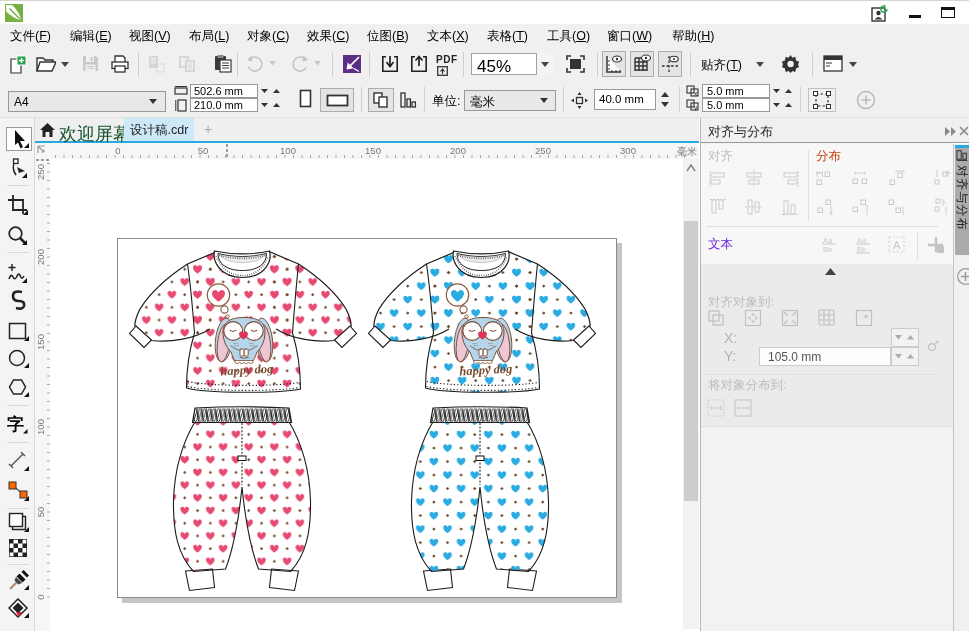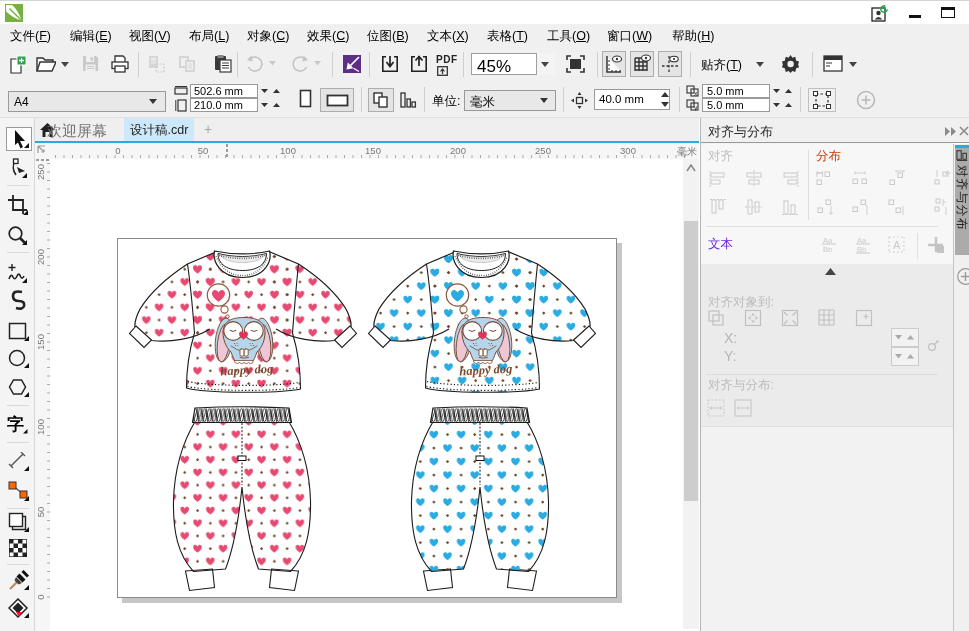--- a/index.html
+++ b/index.html
@@ -266,21 +266,21 @@
   <div class="abs" style="left:470px;top:94px;font-size:12.5px">毫米</div>
   <svg class="abs" style="left:540px;top:98px" width="9" height="6" viewBox="0 0 9 6">
       <path d="M0 0 L8 0 L4 5 Z" fill="#333"></path>
     </svg>
   <div class="vsep" style="left:563px;top:87px;height:25px"></div>
 
   <svg class="abs" style="left:571px;top:92px" width="17" height="17" viewBox="0 0 17 17">
       <rect x="5.5" y="5.5" width="6" height="6" fill="none" stroke="#333" stroke-width="1.3"></rect>
       <path d="M8.5 0 L10.5 3 L6.5 3 Z M8.5 17 L10.5 14 L6.5 14 Z M0 8.5 L3 6.5 L3 10.5 Z M17 8.5 L14 6.5 L14 10.5 Z" fill="#333"></path>
     </svg>
-  <div class="abs" style="left:594px;top:89px;width:76px;height:21px;background:#fff;border:1px solid #999;font-size:11.5px;padding:3px 0 0 4px">40.0 mm</div>
+  <div class="abs" style="left:594px;top:89px;width:62px;height:21px;background:#fff;border:1px solid #999;font-size:11.5px;padding:3px 0 0 4px">40.0 mm</div>
   <svg class="abs" style="left:661px;top:92px" width="8" height="6" viewBox="0 0 8 6">
       <path d="M0 5 L8 5 L4 0 Z" fill="#333"></path>
     </svg>
   <svg class="abs" style="left:661px;top:102px" width="8" height="6" viewBox="0 0 8 6">
       <path d="M0 0 L8 0 L4 5 Z" fill="#333"></path>
     </svg>
   <div class="vsep" style="left:679px;top:87px;height:25px"></div>
 
   <svg class="abs" style="left:686px;top:85px" width="13" height="12" viewBox="0 0 13 12">
       <rect x="1" y="1" width="7" height="7" fill="none" stroke="#333" stroke-width="1.1"></rect>
@@ -423,21 +423,21 @@
       <path d="M10 4.5 L15.5 10 L10 15.5 L4.5 10 Z" fill="#222"></path>
       <path d="M8 14 L14 14 L11 19 Z" fill="#e8192c"></path>
       <path d="M16 20 L21 20 L21 15 Z" fill="#111"></path>
     </svg>
 </div>
 
 <div id="tabbar">
   <svg class="abs" style="left:5px;top:5px" width="15" height="14" viewBox="0 0 15 14">
       <path d="M7.5 0 L15 7 L12.5 7 L12.5 14 L9.5 14 L9.5 9 L5.5 9 L5.5 14 L2.5 14 L2.5 7 L0 7 Z" fill="#222"></path>
     </svg>
-  <div class="abs" style="left:12px;top:4px;font-size:15px;color:#737373">欢迎屏幕</div>
+  <div class="abs" style="left:24px;top:4px;font-size:18px;color:#14532d">欢迎屏幕</div>
   <div class="abs" style="left:89px;top:0;width:70px;height:23px;background:#cde9f9"></div>
   <div class="abs" style="left:95px;top:4px;font-size:12.5px;color:#222">设计稿.cdr</div>
   <div class="abs" style="left:169px;top:3px;font-size:14px;color:#aaa">+</div>
 </div>
 
 <div id="docwin">
     <div class="abs" style="left:0;top:0;width:664px;height:16px;background:#f6f6f6"></div>
     <div class="abs" style="left:0;top:16px;width:15px;height:472px;background:#f6f6f6"></div>
 
   <svg class="abs" style="left:2px;top:2px" width="12" height="12" viewBox="0 0 12 12">
@@ -752,40 +752,41 @@
       <svg class="abs" style="left:117px;top:191px" width="18" height="18" viewBox="0 0 18 18">
         <path d="M1 1 h15 M1 6 h15 M1 11 h15 M1 16 h15 M1 1 v15 M6 1 v15 M11 1 v15 M16 1 v15" stroke="#c0c0c0" stroke-width="1.1"></path>
       </svg>
       <svg class="abs" style="left:154px;top:191px" width="18" height="18" viewBox="0 0 18 18">
         <rect x="1.5" y="1.5" width="15" height="15" fill="none" stroke="#c0c0c0" stroke-width="1.2"></rect>
         <path d="M11 5 v5 M8.5 7.5 h5" stroke="#c0c0c0" stroke-width="1.2"></path>
       </svg>
     </div>
   <div class="abs" style="left:23px;top:212px;font-size:14px;color:#b4b4b4">X:</div>
   <div class="abs" style="left:23px;top:230px;font-size:14px;color:#b4b4b4">Y:</div>
+  <div class="abs" style="left:58px;top:229px;width:132px;height:19px;background:#fdfdfd;border:1px solid #ccc;font-size:12px;color:#555;padding:2px 0 0 8px">105.0 mm</div>
   <div class="abs" style="left:190px;top:210px;width:28px;height:19px;background:#f2f2f2;border:1px solid #ccc"></div>
   <div class="abs" style="left:190px;top:229px;width:28px;height:19px;background:#f2f2f2;border:1px solid #ccc"></div>
   <svg class="abs" style="left:194px;top:217px" width="7" height="5" viewBox="0 0 7 5">
       <path d="M0 0 L7 0 L3.5 4.5 Z" fill="#aaa"></path>
     </svg>
   <svg class="abs" style="left:206px;top:217px" width="7" height="5" viewBox="0 0 7 5">
       <path d="M0 4.5 L7 4.5 L3.5 0 Z" fill="#aaa"></path>
     </svg>
   <svg class="abs" style="left:194px;top:236px" width="7" height="5" viewBox="0 0 7 5">
       <path d="M0 0 L7 0 L3.5 4.5 Z" fill="#aaa"></path>
     </svg>
   <svg class="abs" style="left:206px;top:236px" width="7" height="5" viewBox="0 0 7 5">
       <path d="M0 4.5 L7 4.5 L3.5 0 Z" fill="#aaa"></path>
     </svg>
   <svg class="abs" style="left:226px;top:222px" width="12" height="12" viewBox="0 0 12 12">
       <circle cx="5" cy="7" r="3.4" fill="none" stroke="#c0c0c0" stroke-width="1.2"></circle>
       <path d="M8 4 L11 1 M9.5 1 h1.5 v1.5" stroke="#c0c0c0" stroke-width="1.1" fill="none"></path>
     </svg>
   <div class="abs" style="left:5px;top:256px;width:232px;height:1px;background:#dedede"></div>
-  <div class="abs" style="left:7px;top:259px;font-size:12.5px;color:#bcbcbc">对齐与分布:</div>
+  <div class="abs" style="left:7px;top:259px;font-size:12.5px;color:#bcbcbc">将对象分布到:</div>
   <div id="dtoicons">
       <svg class="abs" style="left:6px;top:281px" width="18" height="18" viewBox="0 0 18 18">
         <rect x="1" y="1" width="16" height="16" fill="none" stroke="#c9c9c9" stroke-width="1" stroke-dasharray="2 1.5"></rect>
         <path d="M3 9 h12 M3 9 l2 -1.5 M3 9 l2 1.5 M15 9 l-2 -1.5 M15 9 l-2 1.5" stroke="#c9c9c9" stroke-width="1"></path>
       </svg>
       <svg class="abs" style="left:33px;top:281px" width="18" height="18" viewBox="0 0 18 18">
         <rect x="1" y="1" width="16" height="16" fill="none" stroke="#c9c9c9" stroke-width="1.2"></rect>
         <path d="M3 9 h12 M3 9 l2 -1.5 M3 9 l2 1.5 M15 9 l-2 -1.5 M15 9 l-2 1.5" stroke="#c9c9c9" stroke-width="1"></path>
       </svg>
     </div>

